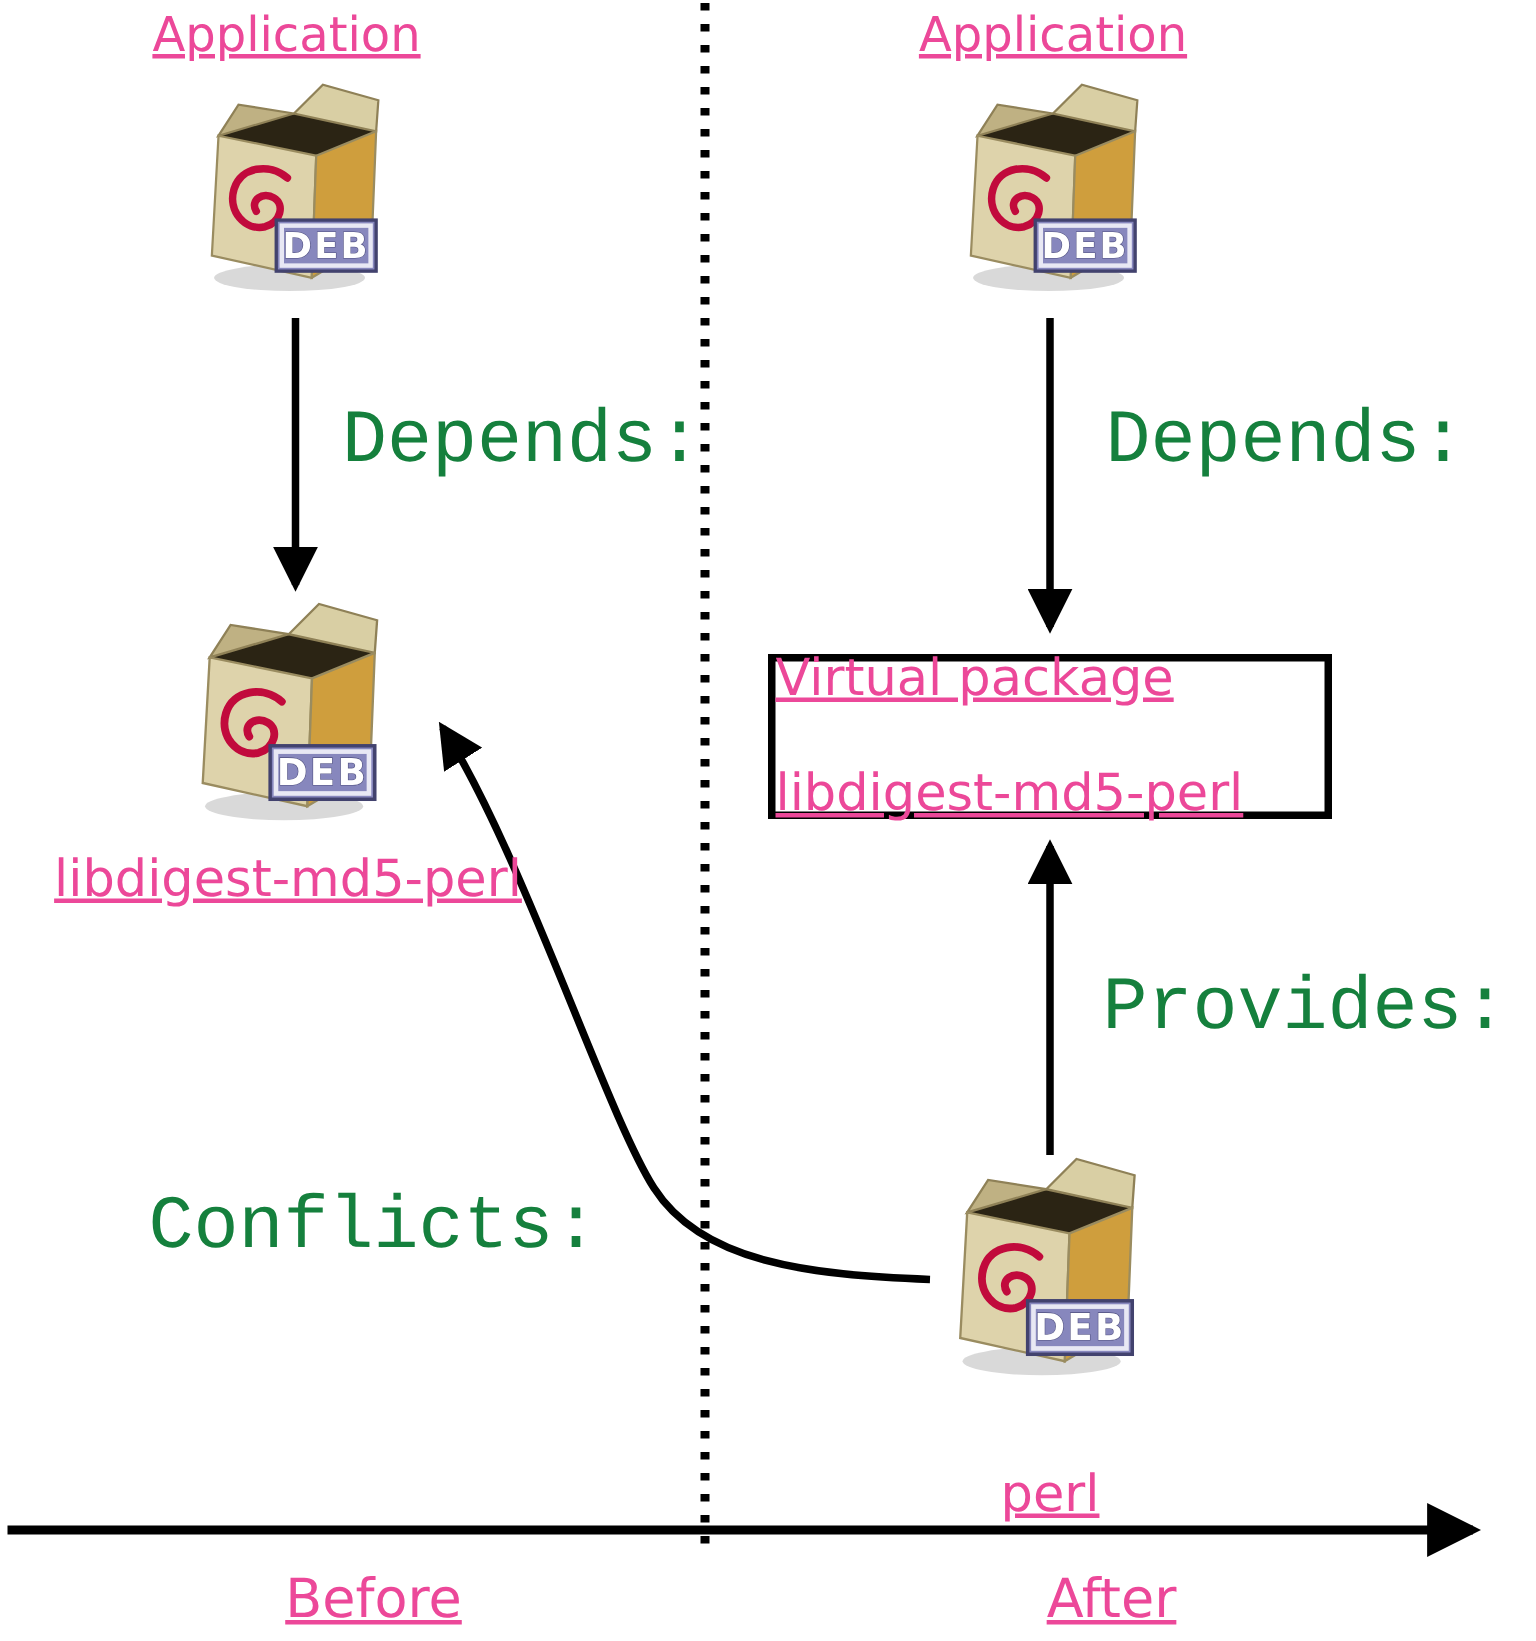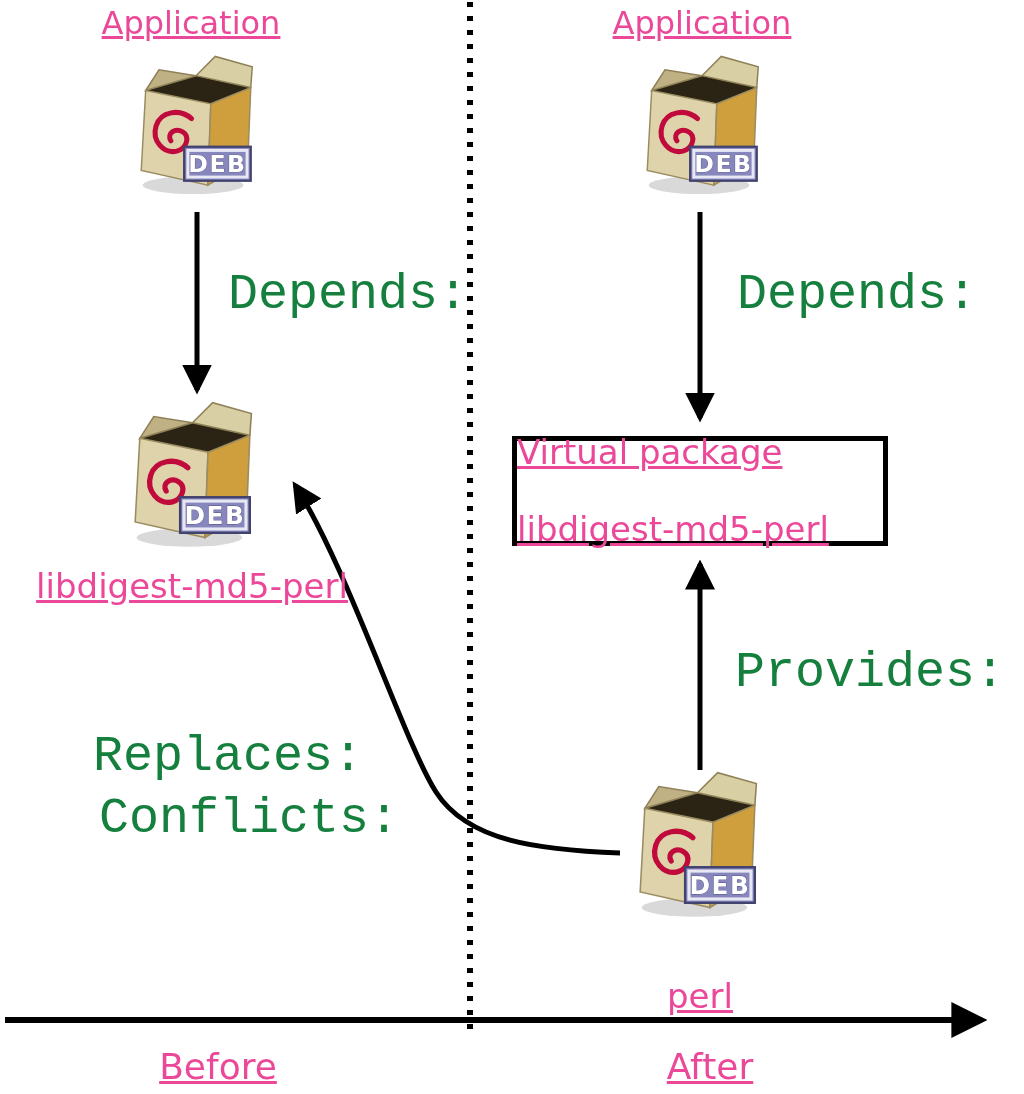--- a/index.html
+++ b/index.html
@@ -40,21 +40,21 @@
     border: 5px solid #000000;
     background: #ffffff;
     box-sizing: border-box;
     display: flex;
     flex-direction: column;
     align-items: flex-start;
     justify-content: center;
     line-height: 1.45;
     gap: 28px;
   }
-  .axis-label { font-size: 36px; }
+  .axis-label { font-size: 36px; margin-left: 31px; }
   svg.overlay {
     position: absolute;
     left: 0; top: 0;
     pointer-events: none;
   }
   .pkg { position: absolute; }
 </style>
 </head>
 <body>
 
@@ -110,21 +110,20 @@
   <div class="abs mono-label" style="left:228px; top:266px;">Depends:</div>
 
   <div class="pkg" style="left:115px; top:398px;">
     <svg width="155" height="155">
         <use href="#deb-pkg"></use>
       </svg>
   </div>
 
   <div class="abs sans-label centered" style="left:192px; top:566px;">libdigest-md5-perl</div>
 
-  <div class="abs mono-label" style="left:93px; top:728px;">Replaces:</div>
 
   <div class="abs mono-label" style="left:99px; top:790px;">Conflicts:</div>
 
   <div class="abs sans-label app-label centered" style="left:702px; top:4px;">Application</div>
 
   <div class="pkg" style="left:628px; top:52px;">
     <svg width="148" height="148">
         <use href="#deb-pkg"></use>
       </svg>
   </div>

